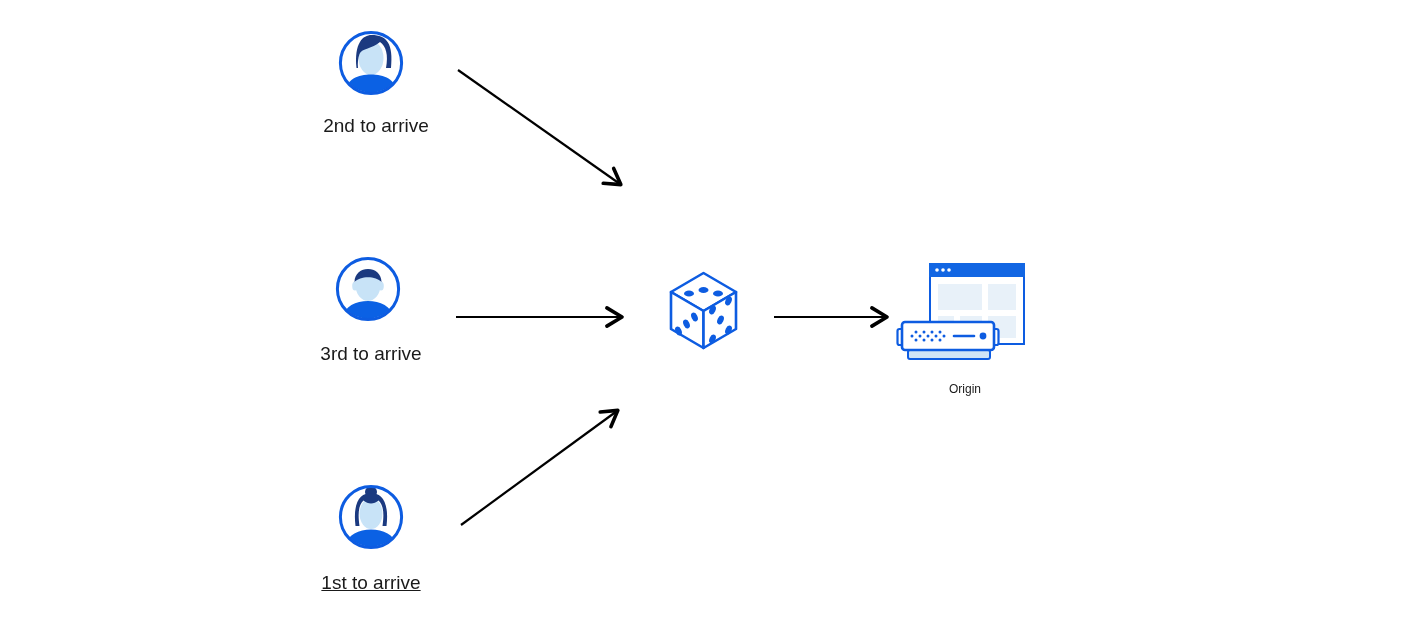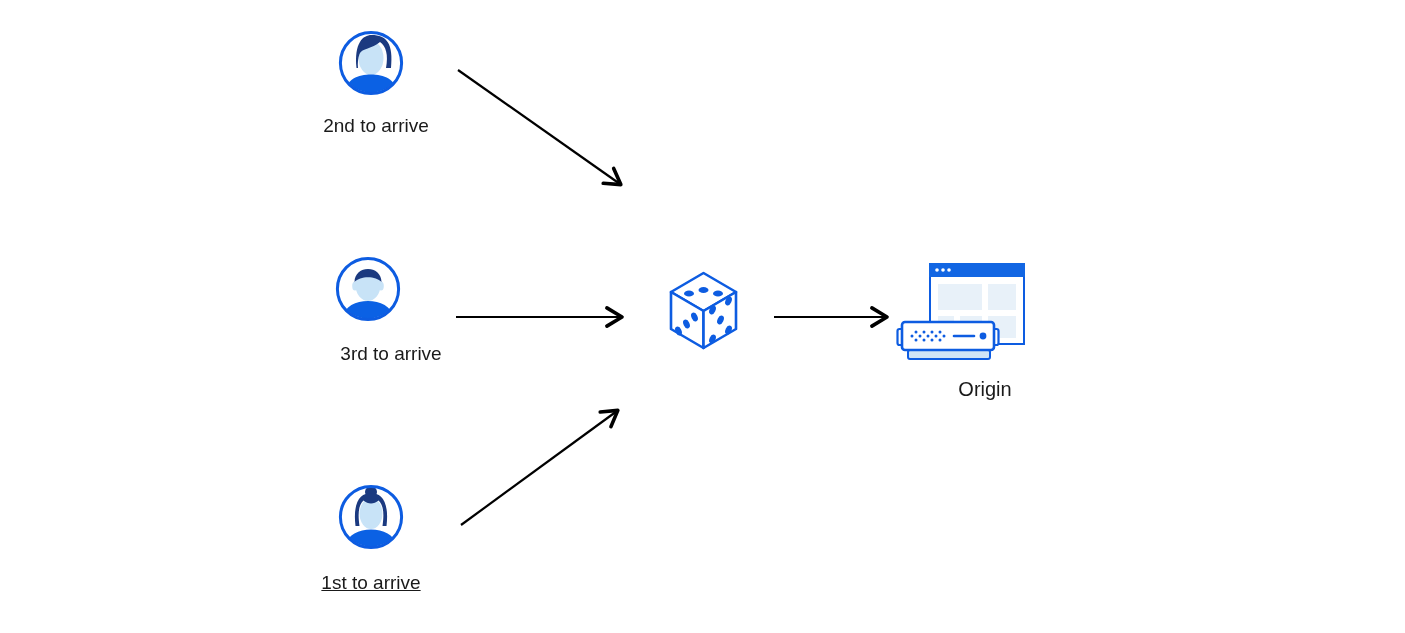--- a/index.html
+++ b/index.html
@@ -19,21 +19,21 @@
   .canvas{position:relative;width:1188px;height:633px;background:var(--page-bg);overflow:hidden;}
   .abs{position:absolute;}
   .label{
     position:absolute;
     transform:translateX(-50%);
     font-size:19px;
     line-height:22px;
     color:var(--text-black);
     white-space:nowrap;
   }
-  .label.origin{font-size:20px;margin-left:20px;}
+  .label.origin{font-size:12px;}
   svg{display:block;}
 </style>
 </head>
 <body>
 
 <div class="canvas">
 
   <svg class="abs" style="left:0;top:0;" width="1405" height="633" viewBox="0 0 1405 633">
     <defs>
       <marker id="arrowhead" viewBox="0 0 12 12" refX="8.5" refY="6" markerWidth="11" markerHeight="11" orient="auto">
@@ -69,21 +69,21 @@
       </defs>
     <g clip-path="url(#clip-a2)">
       <ellipse cx="20" cy="30" rx="2.8" ry="4.5" fill="var(--skin-light-blue)"></ellipse>
       <ellipse cx="46" cy="30" rx="2.8" ry="4.5" fill="var(--skin-light-blue)"></ellipse>
       <ellipse cx="33" cy="29" rx="12.5" ry="16" fill="var(--skin-light-blue)"></ellipse>
       <path d="M6 66 C8 50.5 20 45 33 45 C46 45 58 50.5 60 66 Z" fill="var(--shirt-blue)"></path>
       <path d="M19.5 26 C19.5 8.5 46.5 8.5 46.5 26 C41 19.5 25 19.5 19.5 26 Z" fill="var(--hair-dark-blue)"></path>
     </g>
     <circle cx="33" cy="33" r="30.6" fill="none" stroke="var(--outline-blue)" stroke-width="3"></circle>
   </svg>
-  <div class="label" style="left:371px;top:343px;margin-left:20px;">3rd to arrive</div>
+  <div class="label" style="left:371px;top:343px;">3rd to arrive</div>
 
   <svg class="abs" style="left:338px;top:484px;" width="66" height="66" viewBox="0 0 66 66">
     <defs>
         <clipPath id="clip-a3">
           <circle cx="33" cy="33" r="29.6"></circle>
         </clipPath>
       </defs>
     <g clip-path="url(#clip-a3)">
       <ellipse cx="33" cy="8" rx="6" ry="5.5" fill="var(--hair-dark-blue)"></ellipse>
       <ellipse cx="33" cy="29.5" rx="11.5" ry="15.5" fill="var(--skin-light-blue)"></ellipse>

